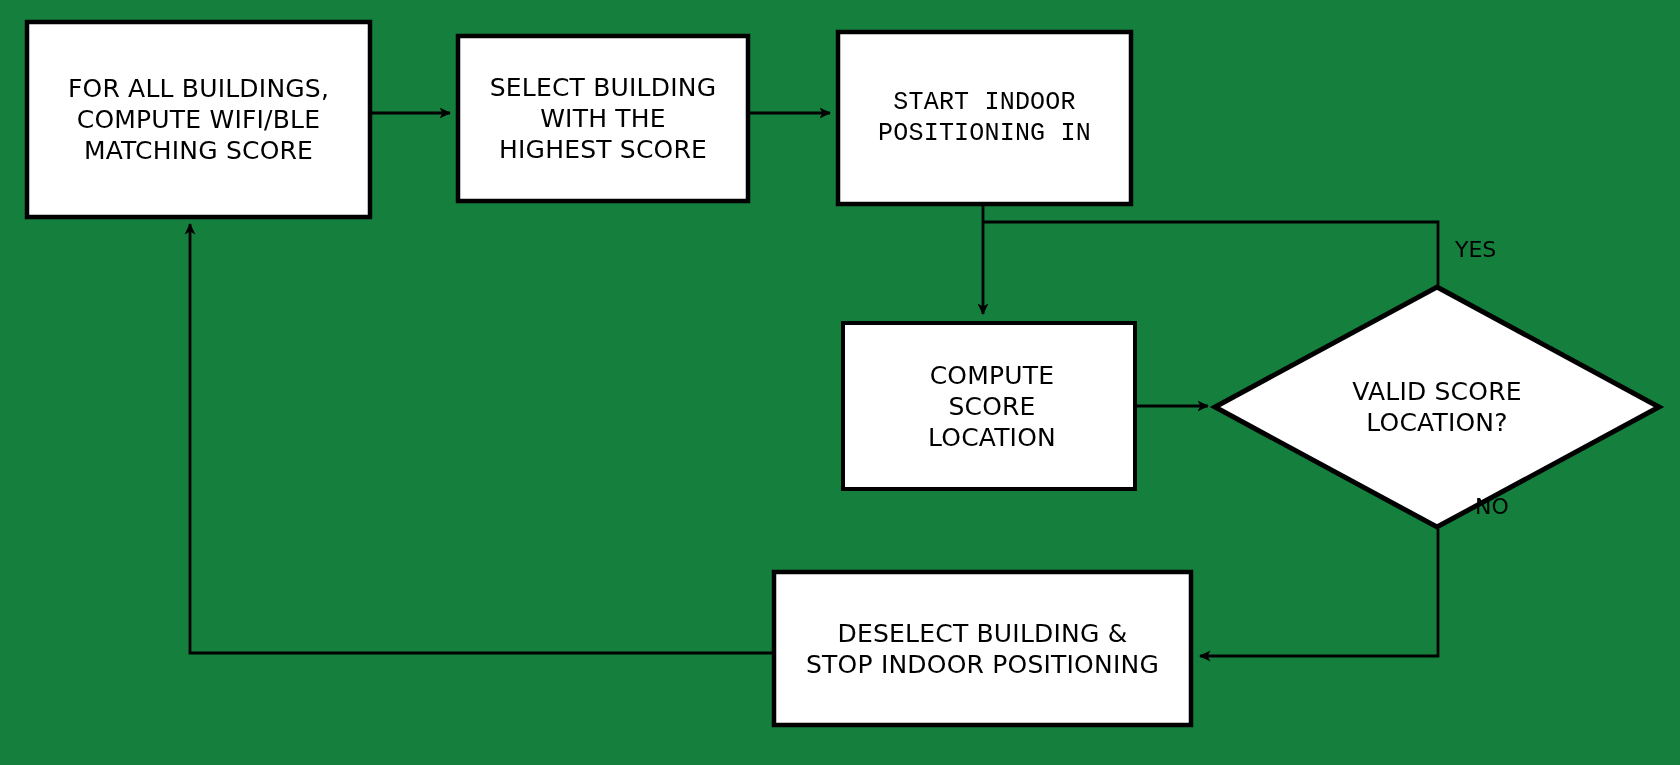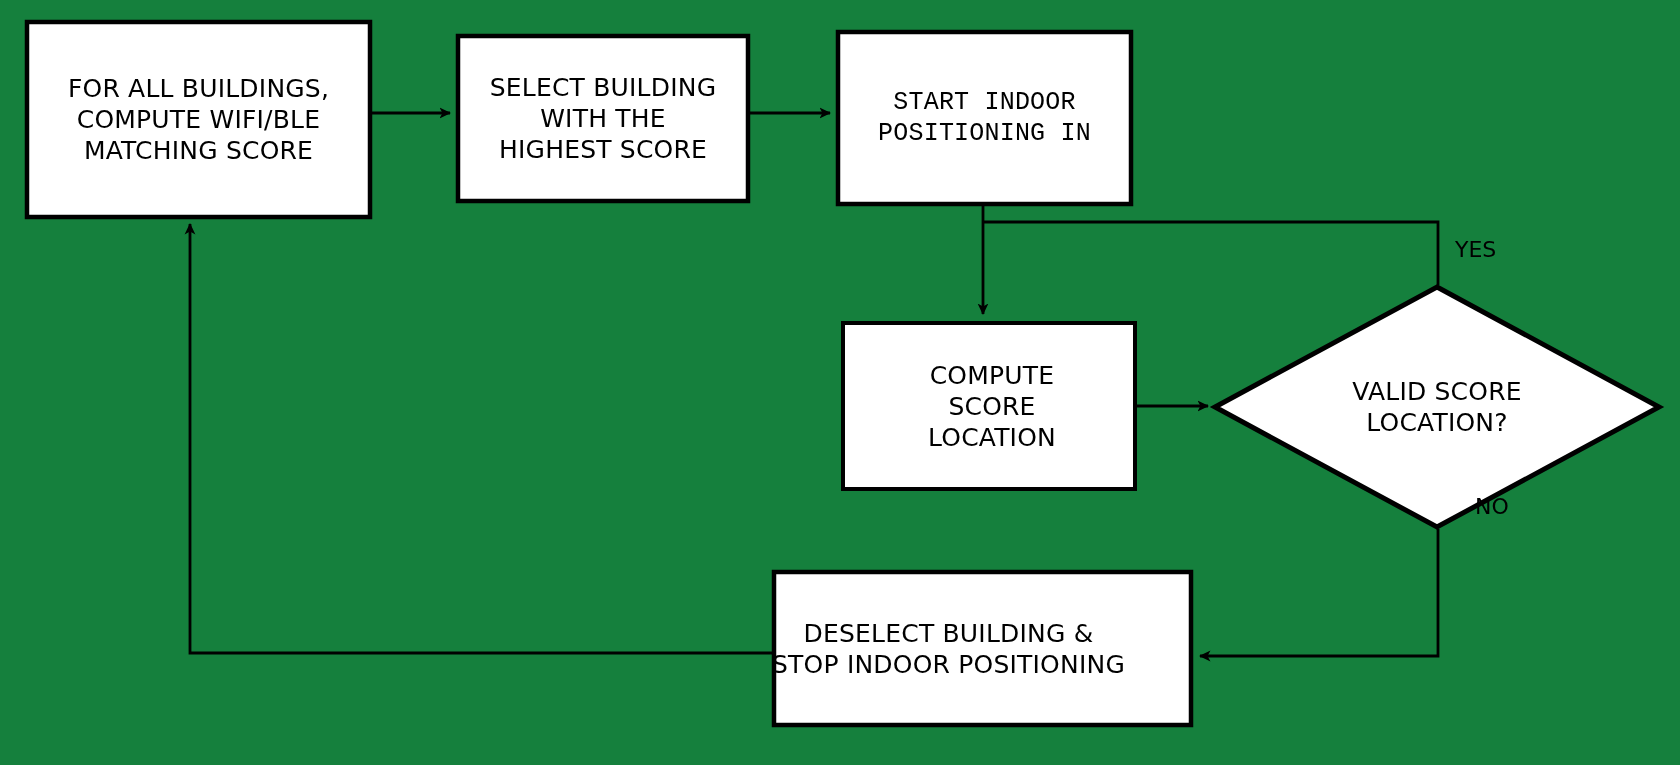--- a/index.html
+++ b/index.html
@@ -106,21 +106,21 @@
     <span>COMPUTE</span>
     <span>SCORE</span>
     <span>LOCATION</span>
   </div>
 
   <div class="node-label" style="left:1215px; top:287px; width:444px; height:240px;">
     <span>VALID SCORE</span>
     <span>LOCATION?</span>
   </div>
 
-  <div class="node-label" style="left:740px; top:572px; width:417px; height:153px;">
+  <div class="node-label" style="left:774px; top:572px; width:417px; height:153px;">
     <span>DESELECT BUILDING &amp;</span>
     <span>STOP INDOOR POSITIONING</span>
   </div>
 
   <div class="edge-label" style="left:1455px; top:238px;">YES</div>
 
   <div class="edge-label" style="left:1455px; top:495px;margin-left:20px;">NO</div>
 
 </div>
 

